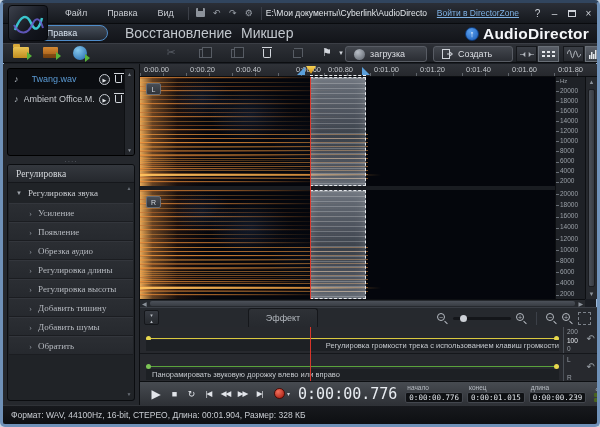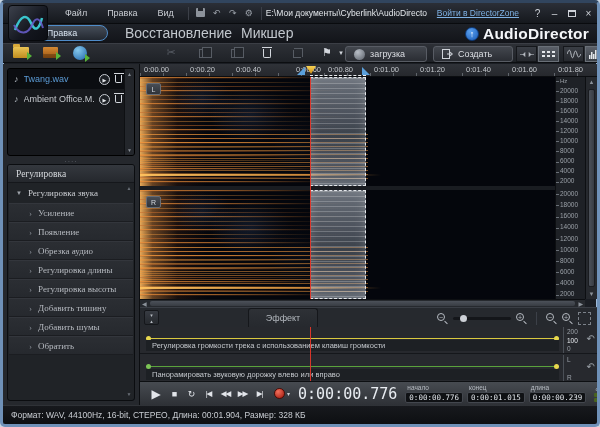--- a/index.html
+++ b/index.html
@@ -59,21 +59,21 @@
   .vbtn{position:absolute;top:2px;width:21px;height:16px;border:1px solid #15171b;background:linear-gradient(#3a3e45,#26292e);
     display:flex;align-items:center;justify-content:center;color:#b9bec5;}
   .vbtn.pressed{background:linear-gradient(#5a5f68,#3b4047);border-color:#6a7078;}
 
   
   .sidebar{position:absolute;left:0;top:61px;width:137px;bottom:19px;background:#25282d;border-right:1px solid #0c0e11;}
   .filelist{position:absolute;left:4px;top:4px;right:4px;height:88px;background:#17191d;border:1px solid #000;border-radius:3px;overflow:hidden;}
   .frow{display:flex;align-items:center;height:20px;padding:0 12px 0 6px;gap:5px;}
   .frow.sel{background:#0b0d11;}
   .fname{flex:1;font-size:9px;color:#c5c9ce;white-space:nowrap;overflow:hidden;}
-  .frow.sel .fname{color:#5b9bd5;}
+  .frow.sel .fname{color:#5b9bd5;margin-left:8px;}
   .note{font-size:9px;color:#aab0b8;}
   .playcirc{width:11px;height:11px;border-radius:50%;border:1px solid #c7cbd1;background:#1d2025;color:#e3e6ea;
     font-size:5px;line-height:10px;text-align:center;flex:0 0 auto;}
   .fl-scroll{position:absolute;right:0;top:0;bottom:0;width:10px;background:#23262b;border-left:1px solid #0e1013;
     display:flex;flex-direction:column;justify-content:space-between;align-items:center;font-size:5px;color:#858b93;padding:2px 0;}
   .grip{position:absolute;left:0;right:0;top:94px;text-align:center;font-size:7px;color:#5a5f66;letter-spacing:1px;}
   .adjust{position:absolute;left:4px;top:100px;right:4px;bottom:4px;background:#202327;border:1px solid #0b0d10;border-radius:3px;overflow:hidden;font-family:Liberation Serif, serif;}
   .adj-head{height:18px;background:linear-gradient(#34383e,#25282d);border-bottom:1px solid #15171b;
     font-size:9.5px;color:#d6d9dd;line-height:18px;padding-left:8px;}
   .tree-group{height:20px;display:flex;align-items:center;gap:6px;padding-left:8px;font-size:9px;color:#cbced3;}
@@ -146,21 +146,21 @@
   .zoomctl{position:absolute;right:6px;top:4px;display:flex;align-items:center;gap:5px;}
   .mag{position:relative;width:11px;height:11px;}
   .mag .lens{position:absolute;left:0;top:0;width:8px;height:8px;border:1px solid #b5bac1;border-radius:50%;
     font-size:7px;line-height:7px;text-align:center;color:#b5bac1;}
   .mag::after{content:"";position:absolute;width:4px;height:1px;background:#b5bac1;right:0;bottom:1px;transform:rotate(45deg);}
   .hslider{width:58px;height:3px;background:#14161a;border-radius:2px;position:relative;}
   .hslider .knob{position:absolute;left:7px;top:-2px;width:7px;height:7px;border-radius:50%;background:#cdd1d7;}
   .fitbtn{width:13px;height:13px;border:1px dashed #7c828a;}
   .envrows{position:absolute;left:0;right:0;top:19px;bottom:0;}
   .envrow{position:absolute;left:0;right:0;}
-  .envrow.r1{top:0;height:27px;border-bottom:1px solid #15171b;background:#27292e;}
+  .envrow.r1{top:0;height:27px;border-bottom:1px solid #15171b;background:#27292e;text-align:right;}
   .envrow.r2{top:28px;height:27px;background:#27292e;}
   .envline{position:absolute;left:6px;right:38px;top:11px;height:1px;}
   .envline .dot{position:absolute;top:-2px;width:5px;height:5px;border-radius:50%;}
   .envlabel{position:absolute;left:6px;right:38px;bottom:2px;height:11px;background:#1d2024;
     font-size:7.5px;color:#c4c8cd;line-height:11px;padding-left:6px;white-space:nowrap;overflow:hidden;}
   .envscale{position:absolute;right:16px;top:0;bottom:0;width:18px;border-left:1px solid #4a4f56;font-size:6.5px;color:#9aa0a7;}
   .envscale .s0{position:absolute;top:1px;left:3px;} .envscale .s1{position:absolute;top:10px;left:3px;color:#e9ecf0;}
   .envscale .s2{position:absolute;bottom:1px;left:3px;}
   .envreset{position:absolute;right:2px;top:6px;font-size:10px;color:#9aa0a7;}
 

